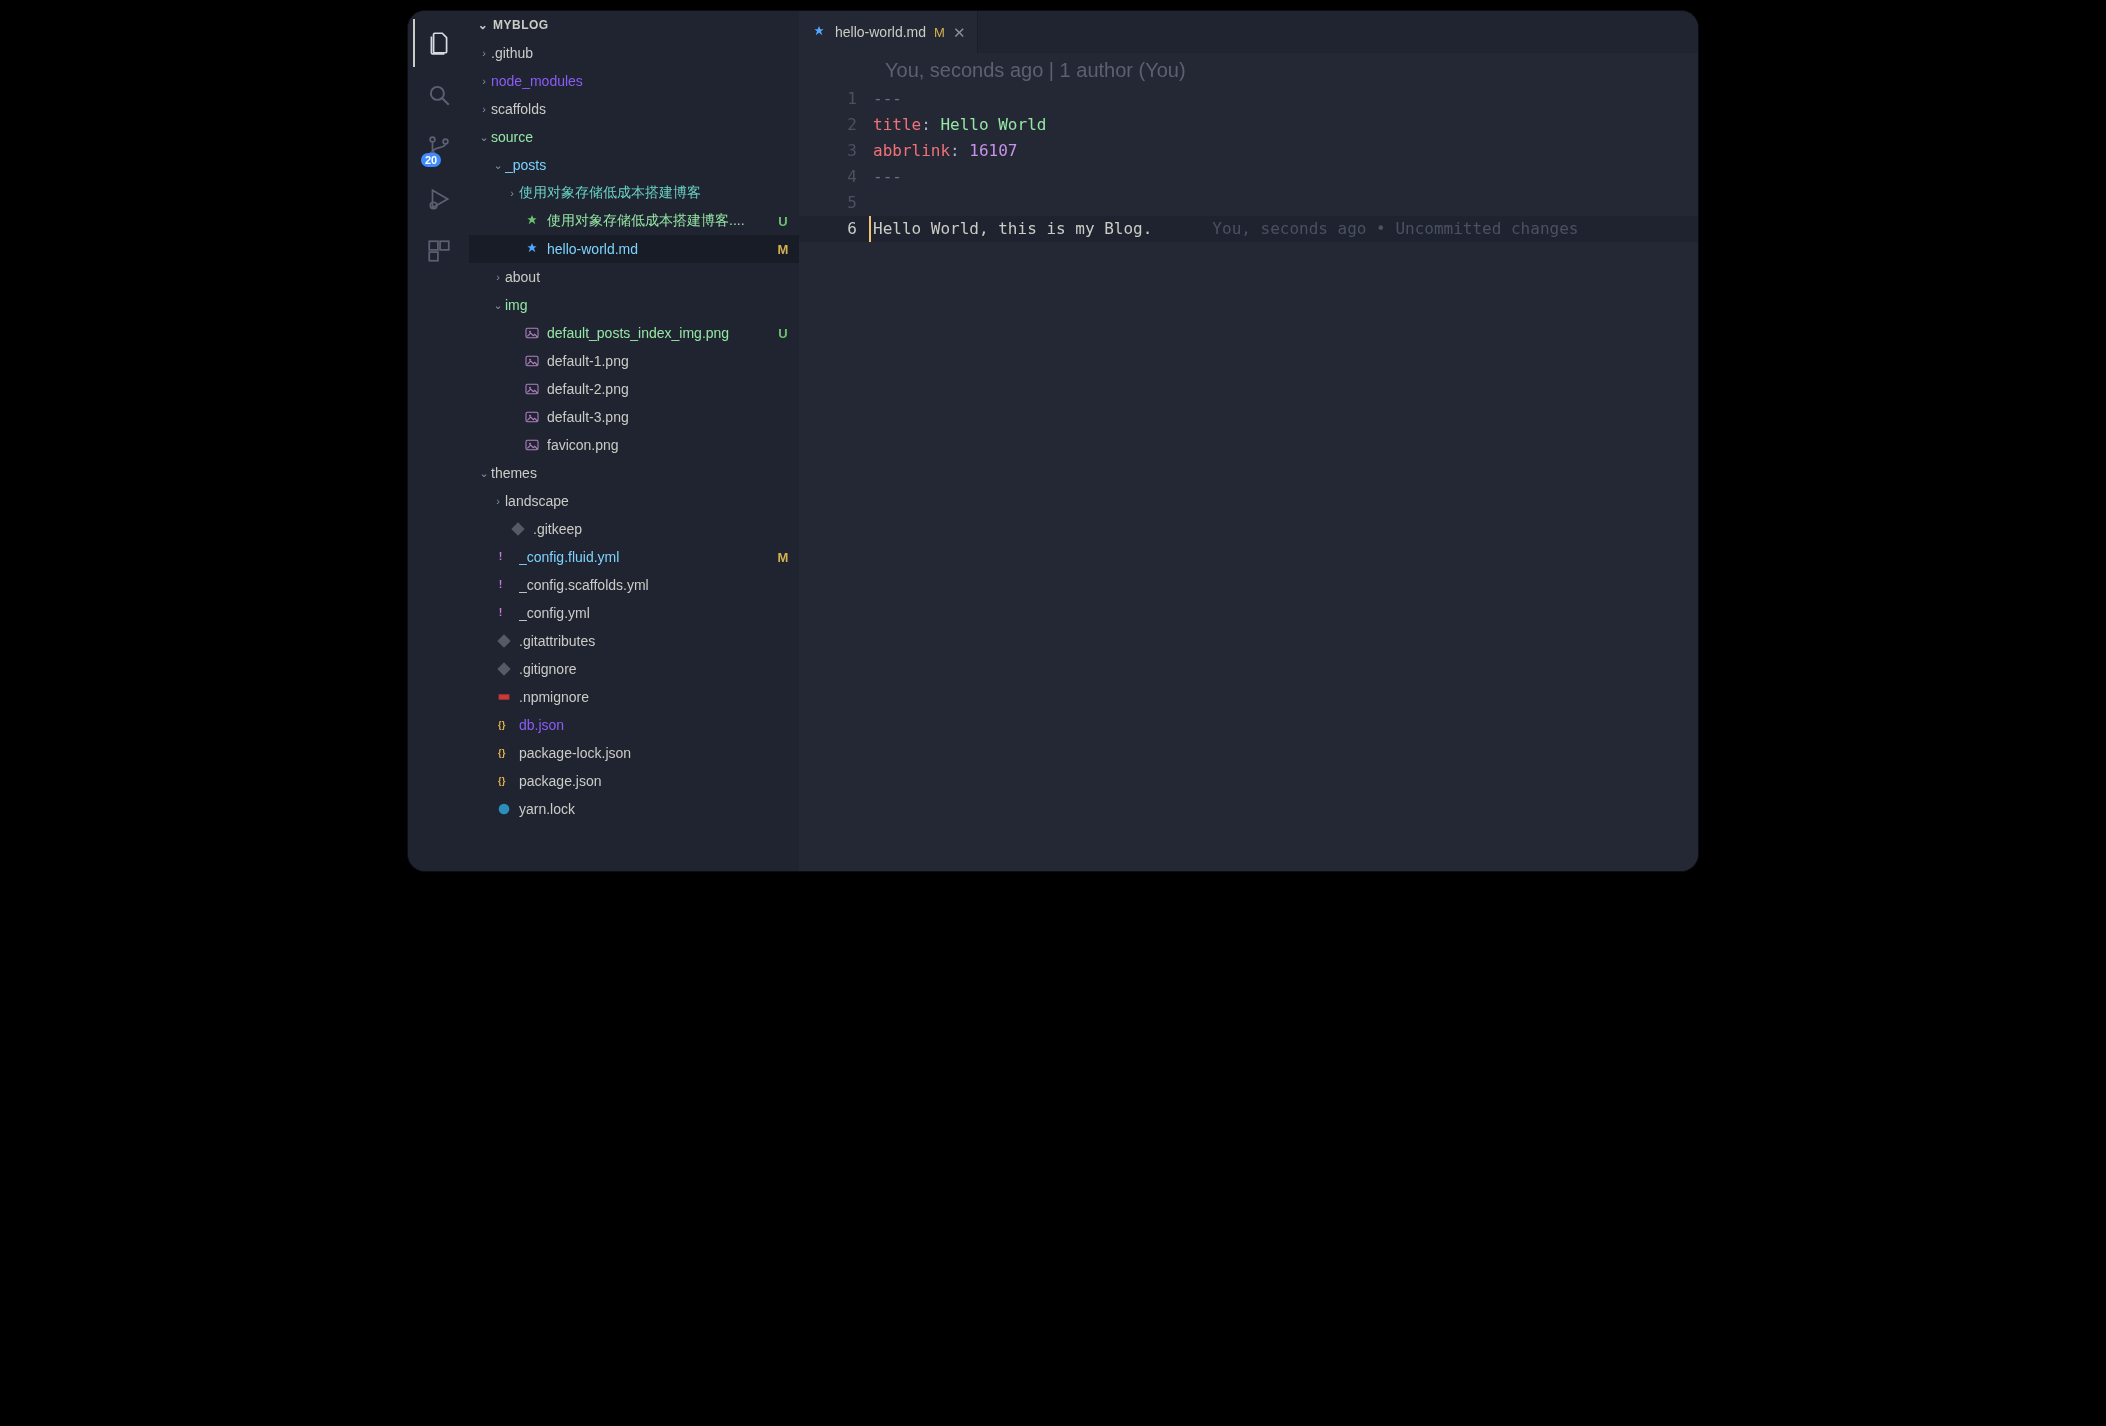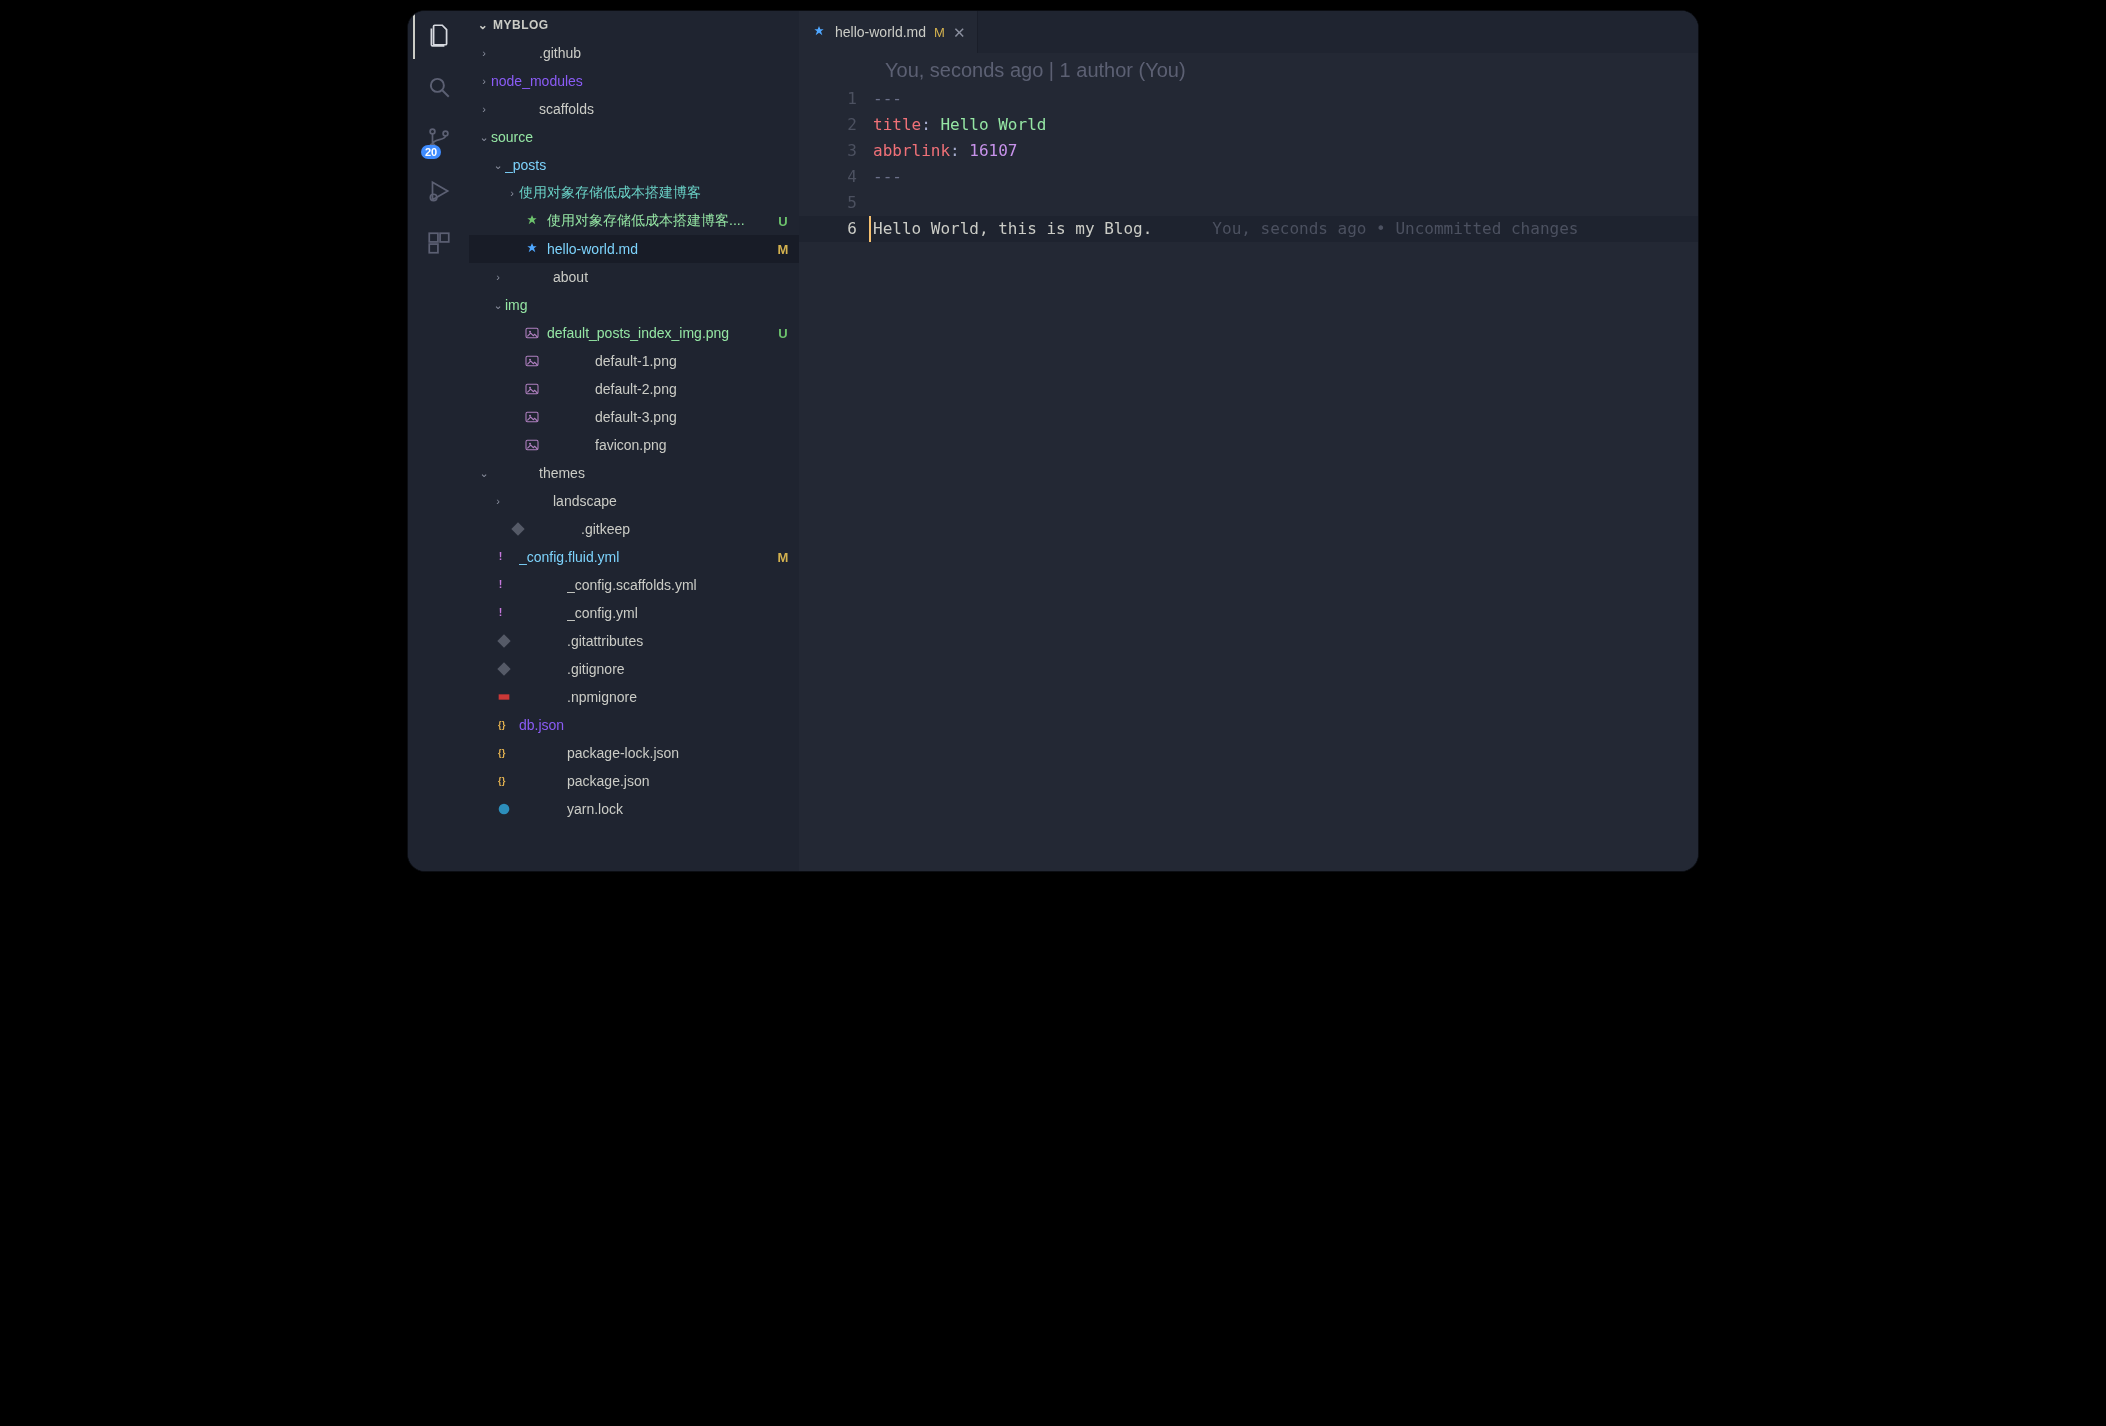--- a/index.html
+++ b/index.html
@@ -7,21 +7,21 @@
     width:1290px;height:860px;
     margin:10px auto;
     background:#1f2430;
     border-radius:18px;
     overflow:hidden;
     display:flex;
     border:1px solid #0b0d12;
     box-shadow:0 10px 40px rgba(0,0,0,.8);
   }
   
-  .activity-bar{width:60px;background:#1f2430;display:flex;flex-direction:column;align-items:center;gap:4px;border-right:1px solid rgba(255,255,255,0);}
+  .activity-bar{width:60px;background:#1f2430;display:flex;flex-direction:column;align-items:center;padding-top:8px;gap:4px;border-right:1px solid rgba(255,255,255,0);}
   .act-item{width:48px;height:48px;display:flex;align-items:center;justify-content:center;color:#5c6073;border-left:2px solid transparent;position:relative;}
   .act-item.active{color:#d7dae0;border-left:2px solid #cbccc6;}
   .act-item svg{width:26px;height:26px;}
   .badge{position:absolute;left:6px;bottom:4px;background:#3f8cff;color:#fff;font-size:11px;font-weight:600;line-height:14px;padding:0 4px;border-radius:8px;min-width:10px;text-align:center;}
   
   .sidebar{width:330px;background:#1f2430;display:flex;flex-direction:column;}
   .sb-header{height:42px;display:flex;align-items:center;justify-content:space-between;padding:0 14px;color:#8a8f9e;font-size:13px;letter-spacing:.5px;}
   .sb-menu{color:#8a8f9e;font-size:16px;letter-spacing:2px;}
   .section-title{display:flex;align-items:center;height:28px;padding-left:6px;color:#cbccc6;font-weight:700;font-size:12px;letter-spacing:.5px;}
   .section-title .chev{width:16px;text-align:center;margin-right:2px;font-size:12px;}
@@ -35,21 +35,21 @@
   .row.dim{color:#5c6073;}
   .indent-0{padding-left:8px;}
   .indent-1{padding-left:22px;}
   .indent-2{padding-left:36px;}
   .dot{width:8px;height:8px;border-radius:50%;}
   .dot.green{background:#6cc26c;}
   .dot.olive{background:#8e8a4a;}
   .c-green{color:#95e6a4;}
   .c-orange{color:#7dd3fc;}
   .c-teal{color:#6ad2c7;}
-  .c-plain{color:#cbccc6;margin-left:48px;}
+  .c-plain{color:#cbccc6;}
   .c-dim{color:#8b5cf6;}
   .M{color:#d4b24f;}
   .U{color:#6cc26c;}
   .ico svg{width:16px;height:16px;}
   
   .editor-area{flex:1;background:#232834;display:flex;flex-direction:column;min-width:0;}
   .tabs{height:42px;background:#1f2430;display:flex;align-items:stretch;}
   .tab{background:#232834;display:flex;align-items:center;padding:0 12px;gap:8px;color:#cbccc6;font-size:14px;border-right:1px solid #1a1e29;}
   .tab .tstat{color:#d4b24f;font-size:13px;}
   .tab .close{color:#8a8f9e;font-size:15px;line-height:1;}

